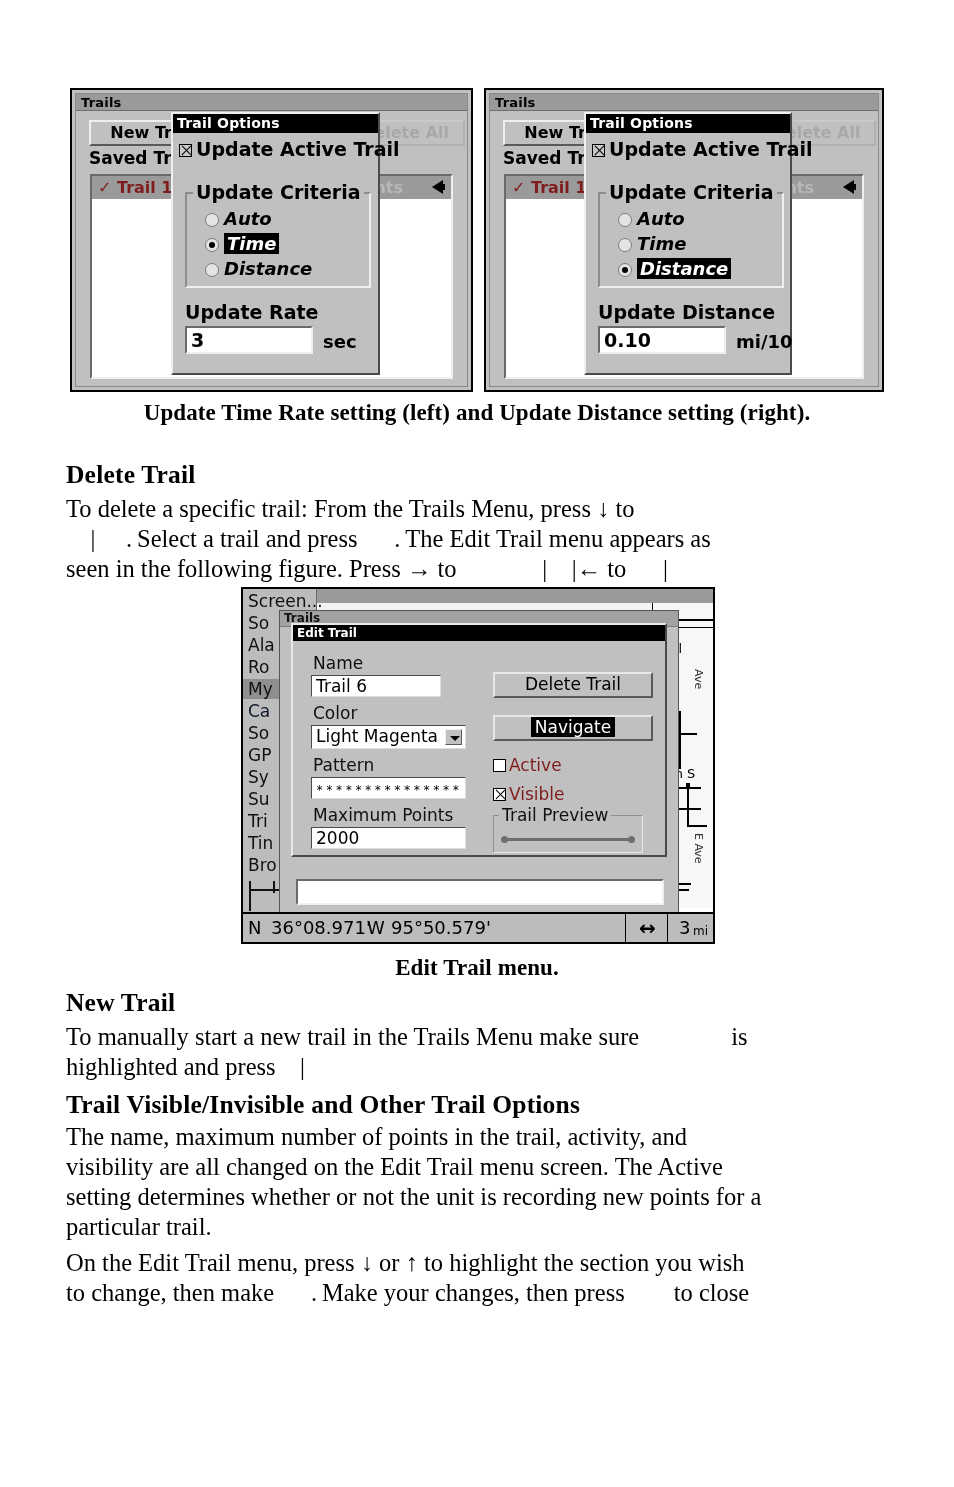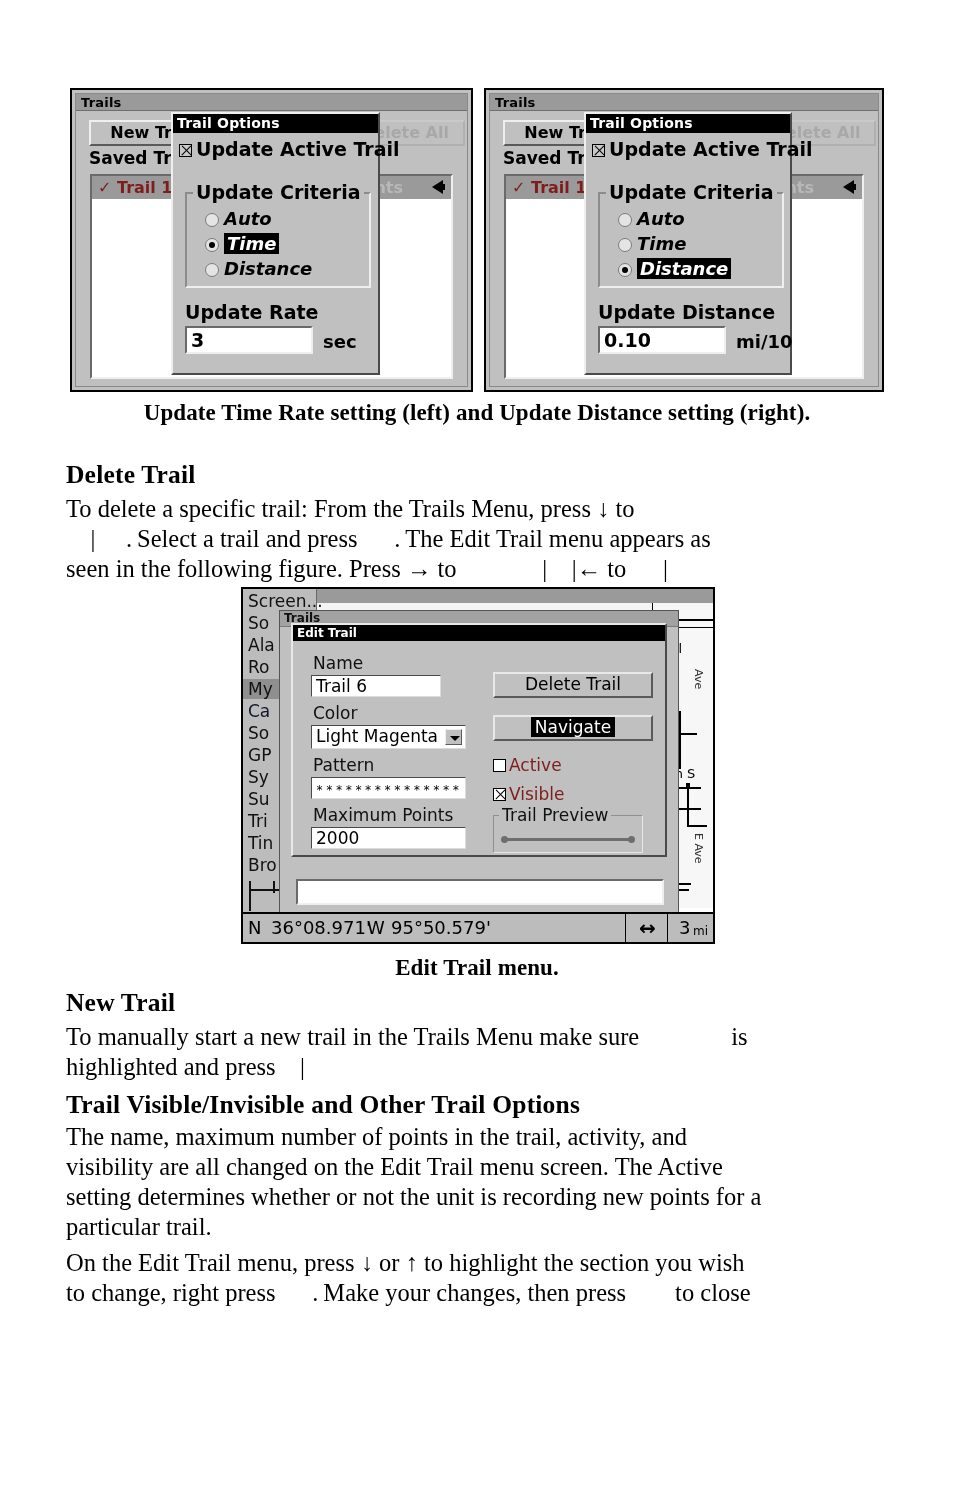--- a/index.html
+++ b/index.html
@@ -838,17 +838,17 @@
   <div class="h2" style="top:1090px;">Trail Visible/Invisible and Other Trail Options</div>
 
   <div class="body-text nojust" style="top:1122px;">The  name,  maximum  number  of  points  in  the  trail,  activity,  and</div>
   <div class="body-text nojust" style="top:1152px;">visibility  are  all  changed  on  the  Edit  Trail  menu  screen.  The  Active</div>
   <div class="body-text nojust" style="top:1182px;">setting determines whether or not the unit is recording new points for a</div>
   <div class="body-text nojust" style="top:1212px;">particular trail.</div>
 
   <div class="body-text nojust" style="top:1248px;">On the Edit Trail menu, press ↓ or ↑ to highlight the section you wish</div>
 
   <div class="body-text nojust" style="top:1278px;">
-    <span>to change, right press</span><span class="mg">&nbsp;&nbsp;&nbsp;&nbsp;&nbsp;&nbsp;</span><span>. Make your changes, then press</span><span class="mg">&nbsp;&nbsp;&nbsp;&nbsp;&nbsp;&nbsp;&nbsp;&nbsp;</span><span>to close</span>
+    <span>to change, then make</span><span class="mg">&nbsp;&nbsp;&nbsp;&nbsp;&nbsp;&nbsp;</span><span>. Make your changes, then press</span><span class="mg">&nbsp;&nbsp;&nbsp;&nbsp;&nbsp;&nbsp;&nbsp;&nbsp;</span><span>to close</span>
   </div>
 
 
 </div>
 
 </body></html>

